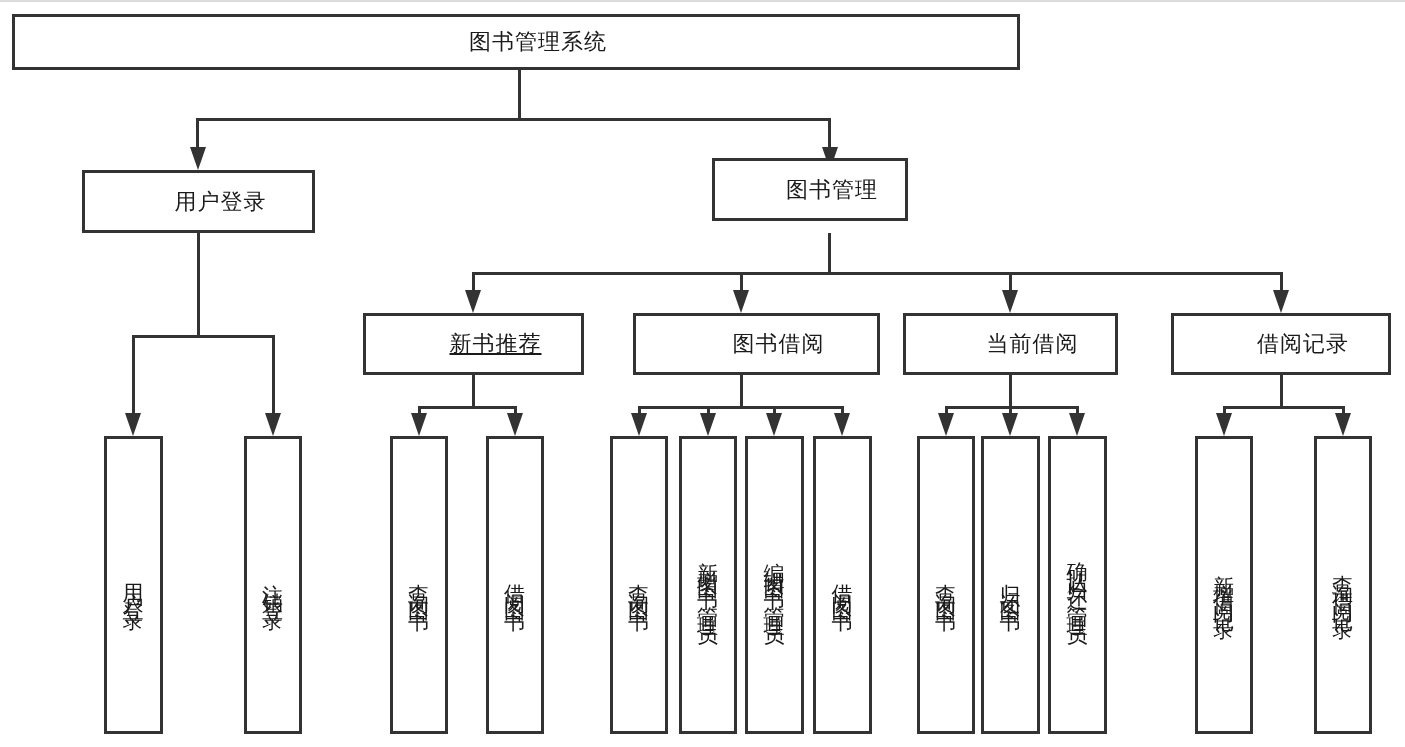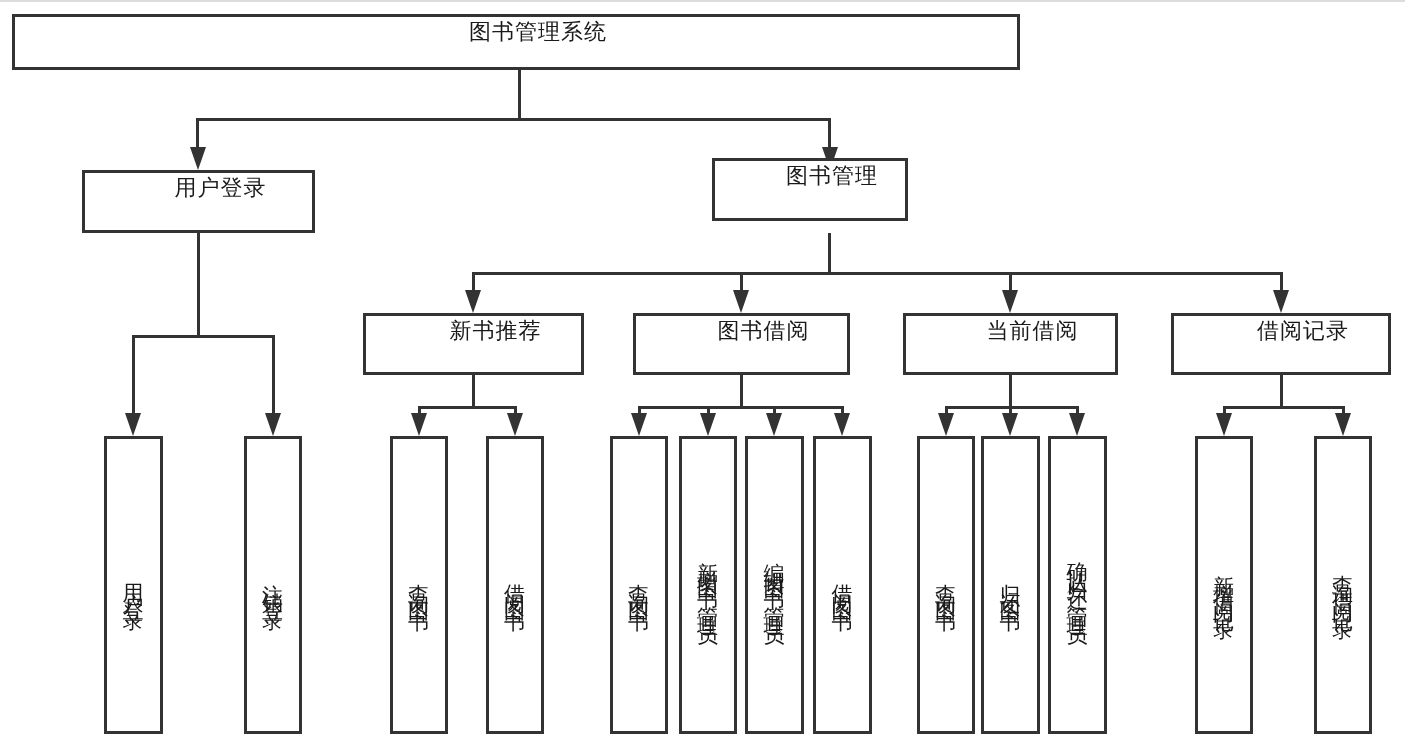--- a/index.html
+++ b/index.html
@@ -2,21 +2,21 @@
 <html><head>
 <meta charset="utf-8">
 <style>
   html,body{margin:0;padding:0;background:#ffffff;}
   .stage{
     position:relative;width:1405px;height:747px;background:#ffffff;
     font-family:"Liberation Sans",sans-serif;color:#1a1a1a;overflow:hidden;
   }
   .box{
     position:absolute;box-sizing:border-box;border:3px solid #333333;background:#ffffff;
-    display:flex;align-items:flex-start;justify-content:center;
+    display:flex;align-items:center;justify-content:center;
     font-size:22px;letter-spacing:1px;white-space:nowrap;padding-left:44px;
   }
   .vbox{
     position:absolute;box-sizing:border-box;border:3px solid #333333;background:#ffffff;
     display:flex;align-items:center;justify-content:center;
   }
   .vbox .vtxt{
     writing-mode:vertical-rl;text-orientation:mixed;
     font-size:21px;letter-spacing:9px;line-height:1.1;
   }
@@ -69,24 +69,24 @@
   <div class="hl" style="left:472px;top:272px;width:810px;"></div>
   <div class="vl" style="left:472px;top:272px;height:22px;"></div>
   <div class="arrow" style="left:465px;top:290px;"></div>
   <div class="vl" style="left:740px;top:272px;height:22px;"></div>
   <div class="arrow" style="left:733px;top:290px;"></div>
   <div class="vl" style="left:1009px;top:272px;height:22px;"></div>
   <div class="arrow" style="left:1002px;top:290px;"></div>
   <div class="vl" style="left:1280px;top:272px;height:22px;"></div>
   <div class="arrow" style="left:1273px;top:290px;"></div>
 
-  <div class="box" style="left:363px;top:313px;width:221px;height:62px;">
+  <div class="box" style="left:363px;top:313px;width:221px;height:62px;text-decoration:underline;">
     <span>新书推荐</span>
   </div>
-  <div class="box" style="left:633px;top:313px;width:217px;height:62px;">
+  <div class="box" style="left:633px;top:313px;width:247px;height:62px;">
     <span>图书借阅</span>
   </div>
   <div class="box" style="left:1171px;top:313px;width:220px;height:62px;">
     <span>借阅记录</span>
   </div>
   <div class="box" style="left:903px;top:313px;width:215px;height:62px;">
     <span>当前借阅</span>
   </div>
 
   <div class="vl" style="left:472px;top:375px;height:33px;"></div>

